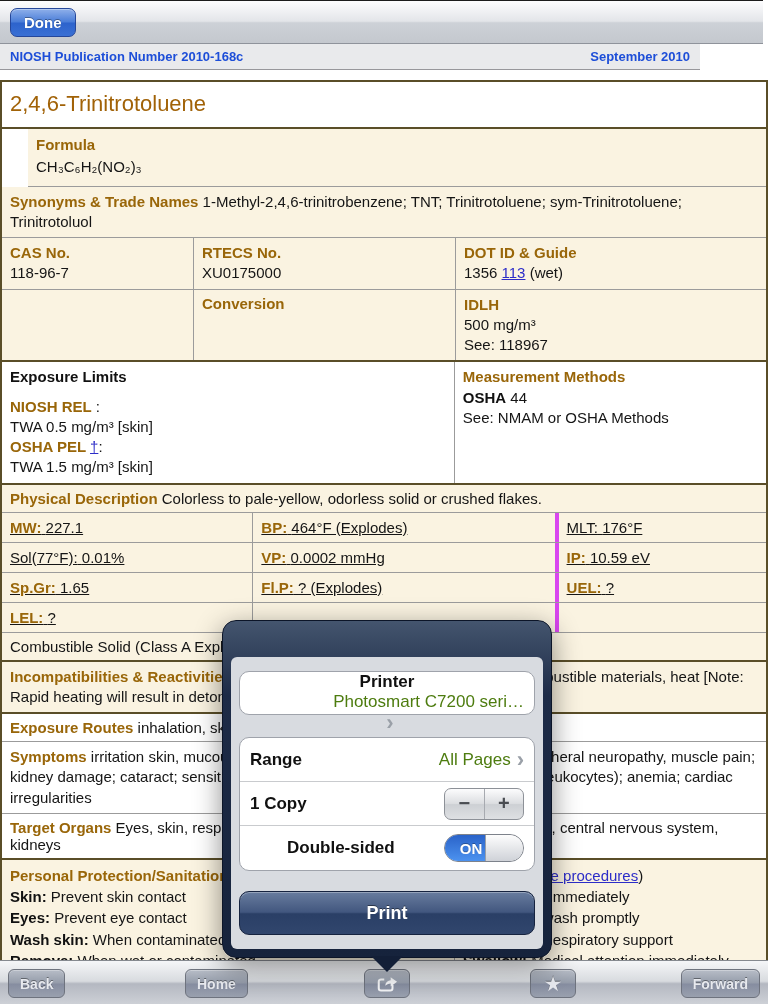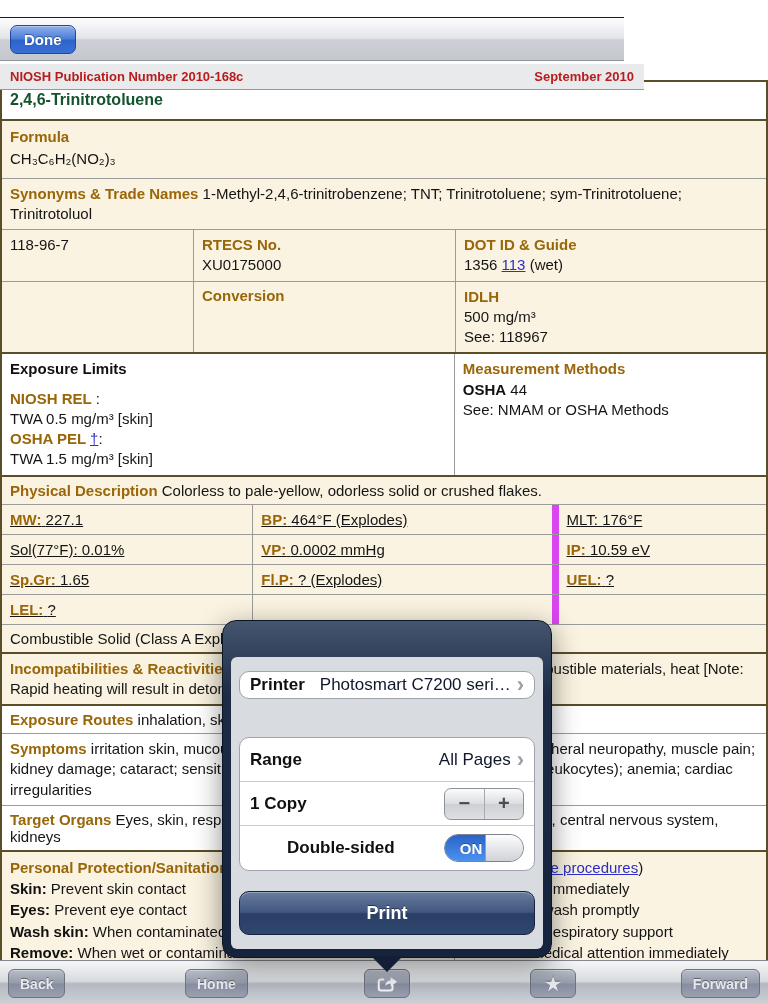--- a/index.html
+++ b/index.html
@@ -1,61 +1,61 @@
 <!DOCTYPE html>
 <html><head>
 <meta charset="utf-8">
 <style>
   * { margin:0; padding:0; box-sizing:border-box; }
   html,body { width:768px; height:1004px; overflow:hidden; }
   body { font-family:"Liberation Sans", sans-serif; background:#fff; position:relative; }
 
   
-  .top-toolbar { position:absolute; top:17px; left:0; width:624px; height:44px;
+  .top-toolbar { position:absolute; top:0; left:0; width:763px; height:44px;
     background:linear-gradient(#fdfdfe, #e3e5e9 48%, #cdd1d7 52%, #c4c8ce);
     border-top:1px solid #1c1c1c; border-bottom:1px solid #8f939b; z-index:20; }
   .btn-done { position:absolute; left:10px; top:7px; height:29px; padding:0 13px;
     background:linear-gradient(#8fb0ea, #4a7dd8 48%, #2d63cc 52%, #3a70d4);
     border:1px solid #25479a; border-radius:7px; color:#fff; font-weight:bold; font-size:15px;
     text-shadow:0 -1px 0 rgba(0,0,0,.35); box-shadow:inset 0 1px 0 rgba(255,255,255,.35); cursor:pointer; }
 
   
-  .pub-header { position:absolute; top:44px; left:0; width:644px; height:26px; background:#e9eaec;
+  .pub-header { position:absolute; top:44px; left:0; width:700px; height:26px; background:#e9eaec;
     border-bottom:1px solid #97979b; display:flex; justify-content:space-between; align-items:center;
-    padding:0 10px; font-size:13px; font-weight:bold; color:#b91c1c; z-index:20;margin-top:20px; }
+    padding:0 10px; font-size:13px; font-weight:bold; color:#1d4ed8; z-index:20; }
 
   
   .content { position:absolute; top:70px; left:0; width:768px; height:934px; background:#fff; overflow:hidden; }
   .doc { margin-top:10px; border:2px solid #5a4e28; border-bottom:none; font-size:15px; color:#151515; }
   .cream { background:#faf3e1; }
   .white { background:#ffffff; }
   .bb-gray { border-bottom:1px solid #9b9b9b; }
   .bb-brown { border-bottom:2px solid #5a4e28; }
   .lbl { color:#996609; font-weight:bold; }
   .blk-b { font-weight:bold; color:#111; }
   .link { color:#2d2dc8; text-decoration:underline; cursor:pointer; }
   .pad { padding:5px 8px; }
 
   .sec-title { padding:9px 8px 10px 8px; }
-  .sec-title h1 { font-size:16px; font-weight:bold; color:#14532d; }
-
-  .sec-formula { padding:5px 16px 8px 8px; line-height:1.45; }
+  .sec-title h1 { font-size:22px; font-weight:normal; color:#a16207; }
+
+  .sec-formula { padding:5px 16px 8px 8px; line-height:1.45;margin-left:26px; }
   .cols { display:flex; }
   .cols > div { padding:5px 8px; }
   .c1 { width:192px; border-right:1px solid #9b9b9b; }
   .c2 { width:262px; border-right:1px solid #9b9b9b; }
   .c3 { width:310px; }
   .half-l { width:454px; border-right:1px solid #9b9b9b; }
   .half-r { width:312px; }
   .lh { line-height:1.35; }
 
   .props-row { display:flex;text-decoration:underline; }
   .props-row > div { padding:6px 8px; }
   .p1 { width:252px; border-right:1px solid #9b9b9b; }
-  .p2 { width:306px; border-right:7px solid #d946ef; }
+  .p2 { width:306px; border-right:4px solid #d946ef; }
   .p3 { width:208px; }
 
   .limits-left { min-height:104px; }
   .gap8 { height:9px; }
 
   .prot-left .line, .prot-right .line { line-height:1.42; }
   .prot-right { font-size:15px; }
 
   .sec-resp { padding:6px 8px 40px 8px; }
 
@@ -75,26 +75,26 @@
   .popover { position:absolute; left:222px; top:620px; width:330px; height:338px; z-index:100;
     background:linear-gradient(#44556e, #1d2b47 22%, #16233c);
     border:1px solid #0c1528; border-radius:14px;
     box-shadow:0 8px 28px rgba(0,0,0,.45); }
   .popover::after { content:""; position:absolute; left:50%; bottom:-15px; margin-left:-16px;
     border-left:16px solid transparent; border-right:16px solid transparent; border-top:16px solid #131f37; }
   .pop-title { height:36px; display:flex; align-items:center; justify-content:center;
     color:#fff; font-weight:bold; font-size:18px; text-shadow:0 -1px 0 rgba(0,0,0,.5);margin-top:30px; }
   .pop-body { position:absolute; left:8px; right:8px; top:36px; bottom:8px; background:#d8dbe0; border-radius:6px; }
   .pop-cell { position:absolute; left:8px; right:8px; background:#fff; border:1px solid #9fa3ab; border-radius:10px; }
-  .cell-printer { top:14px; height:28px; display:flex; align-items:center; padding:0 10px; }
+  .cell-printer { top:14px; height:44px; display:flex; align-items:center; padding:0 10px;flex-direction:column; }
   .cell-group { top:80px; height:134px; }
   .group-row { height:44px; display:flex; align-items:center; padding:0 10px; border-bottom:1px solid #c9cbce; }
   .group-row:last-child { border-bottom:none;margin-left:37px; }
   .pop-label { font-weight:bold; font-size:17px; color:#111; }
-  .pop-value { margin-left:auto; font-size:17px; color:#0f172a; white-space:nowrap; }
+  .pop-value { margin-left:auto; font-size:17px; color:#4d7c0f; white-space:nowrap; }
   .chev { color:#9aa0a8; font-size:22px; font-weight:bold; margin-left:6px; line-height:1; }
   .stepper { margin-left:auto; width:80px; height:32px; display:flex;
     background:linear-gradient(#fcfcfd, #dcdee1 48%, #cdd0d4 52%, #dee0e3);
     border:1px solid #8d9198; border-radius:7px; overflow:hidden; }
   .stepper span { flex:1; display:flex; align-items:center; justify-content:center;
     font-size:20px; font-weight:bold; color:#4a4d52; cursor:pointer; }
   .stepper span:first-child { border-right:1px solid #a7aab0; }
   .toggle { margin-left:auto; width:80px; height:28px; border-radius:15px; border:1px solid #7d828b;
     overflow:hidden; position:relative; cursor:pointer;
     background:linear-gradient(#e6e7e9,#f6f6f7); }
@@ -134,20 +134,21 @@
       <div>CH₃C₆H₂(NO₂)₃</div>
     </div>
 
     <div class="pad cream bb-gray lh">
       <span class="lbl">Synonyms &amp; Trade Names</span>
       <span>1-Methyl-2,4,6-trinitrobenzene; TNT; Trinitrotoluene; sym-Trinitrotoluene; Trinitrotoluol</span>
     </div>
 
     <div class="cols cream bb-gray">
       <div class="c1 lh">
+        <div class="lbl">CAS No.</div>
         <div>118-96-7</div>
       </div>
       <div class="c2 lh">
         <div class="lbl">RTECS No.</div>
         <div>XU0175000</div>
       </div>
       <div class="c3 lh">
         <div class="lbl">DOT ID &amp; Guide</div>
         <div><span>1356 </span><span class="link">113</span><span> (wet)</span></div>
       </div>

